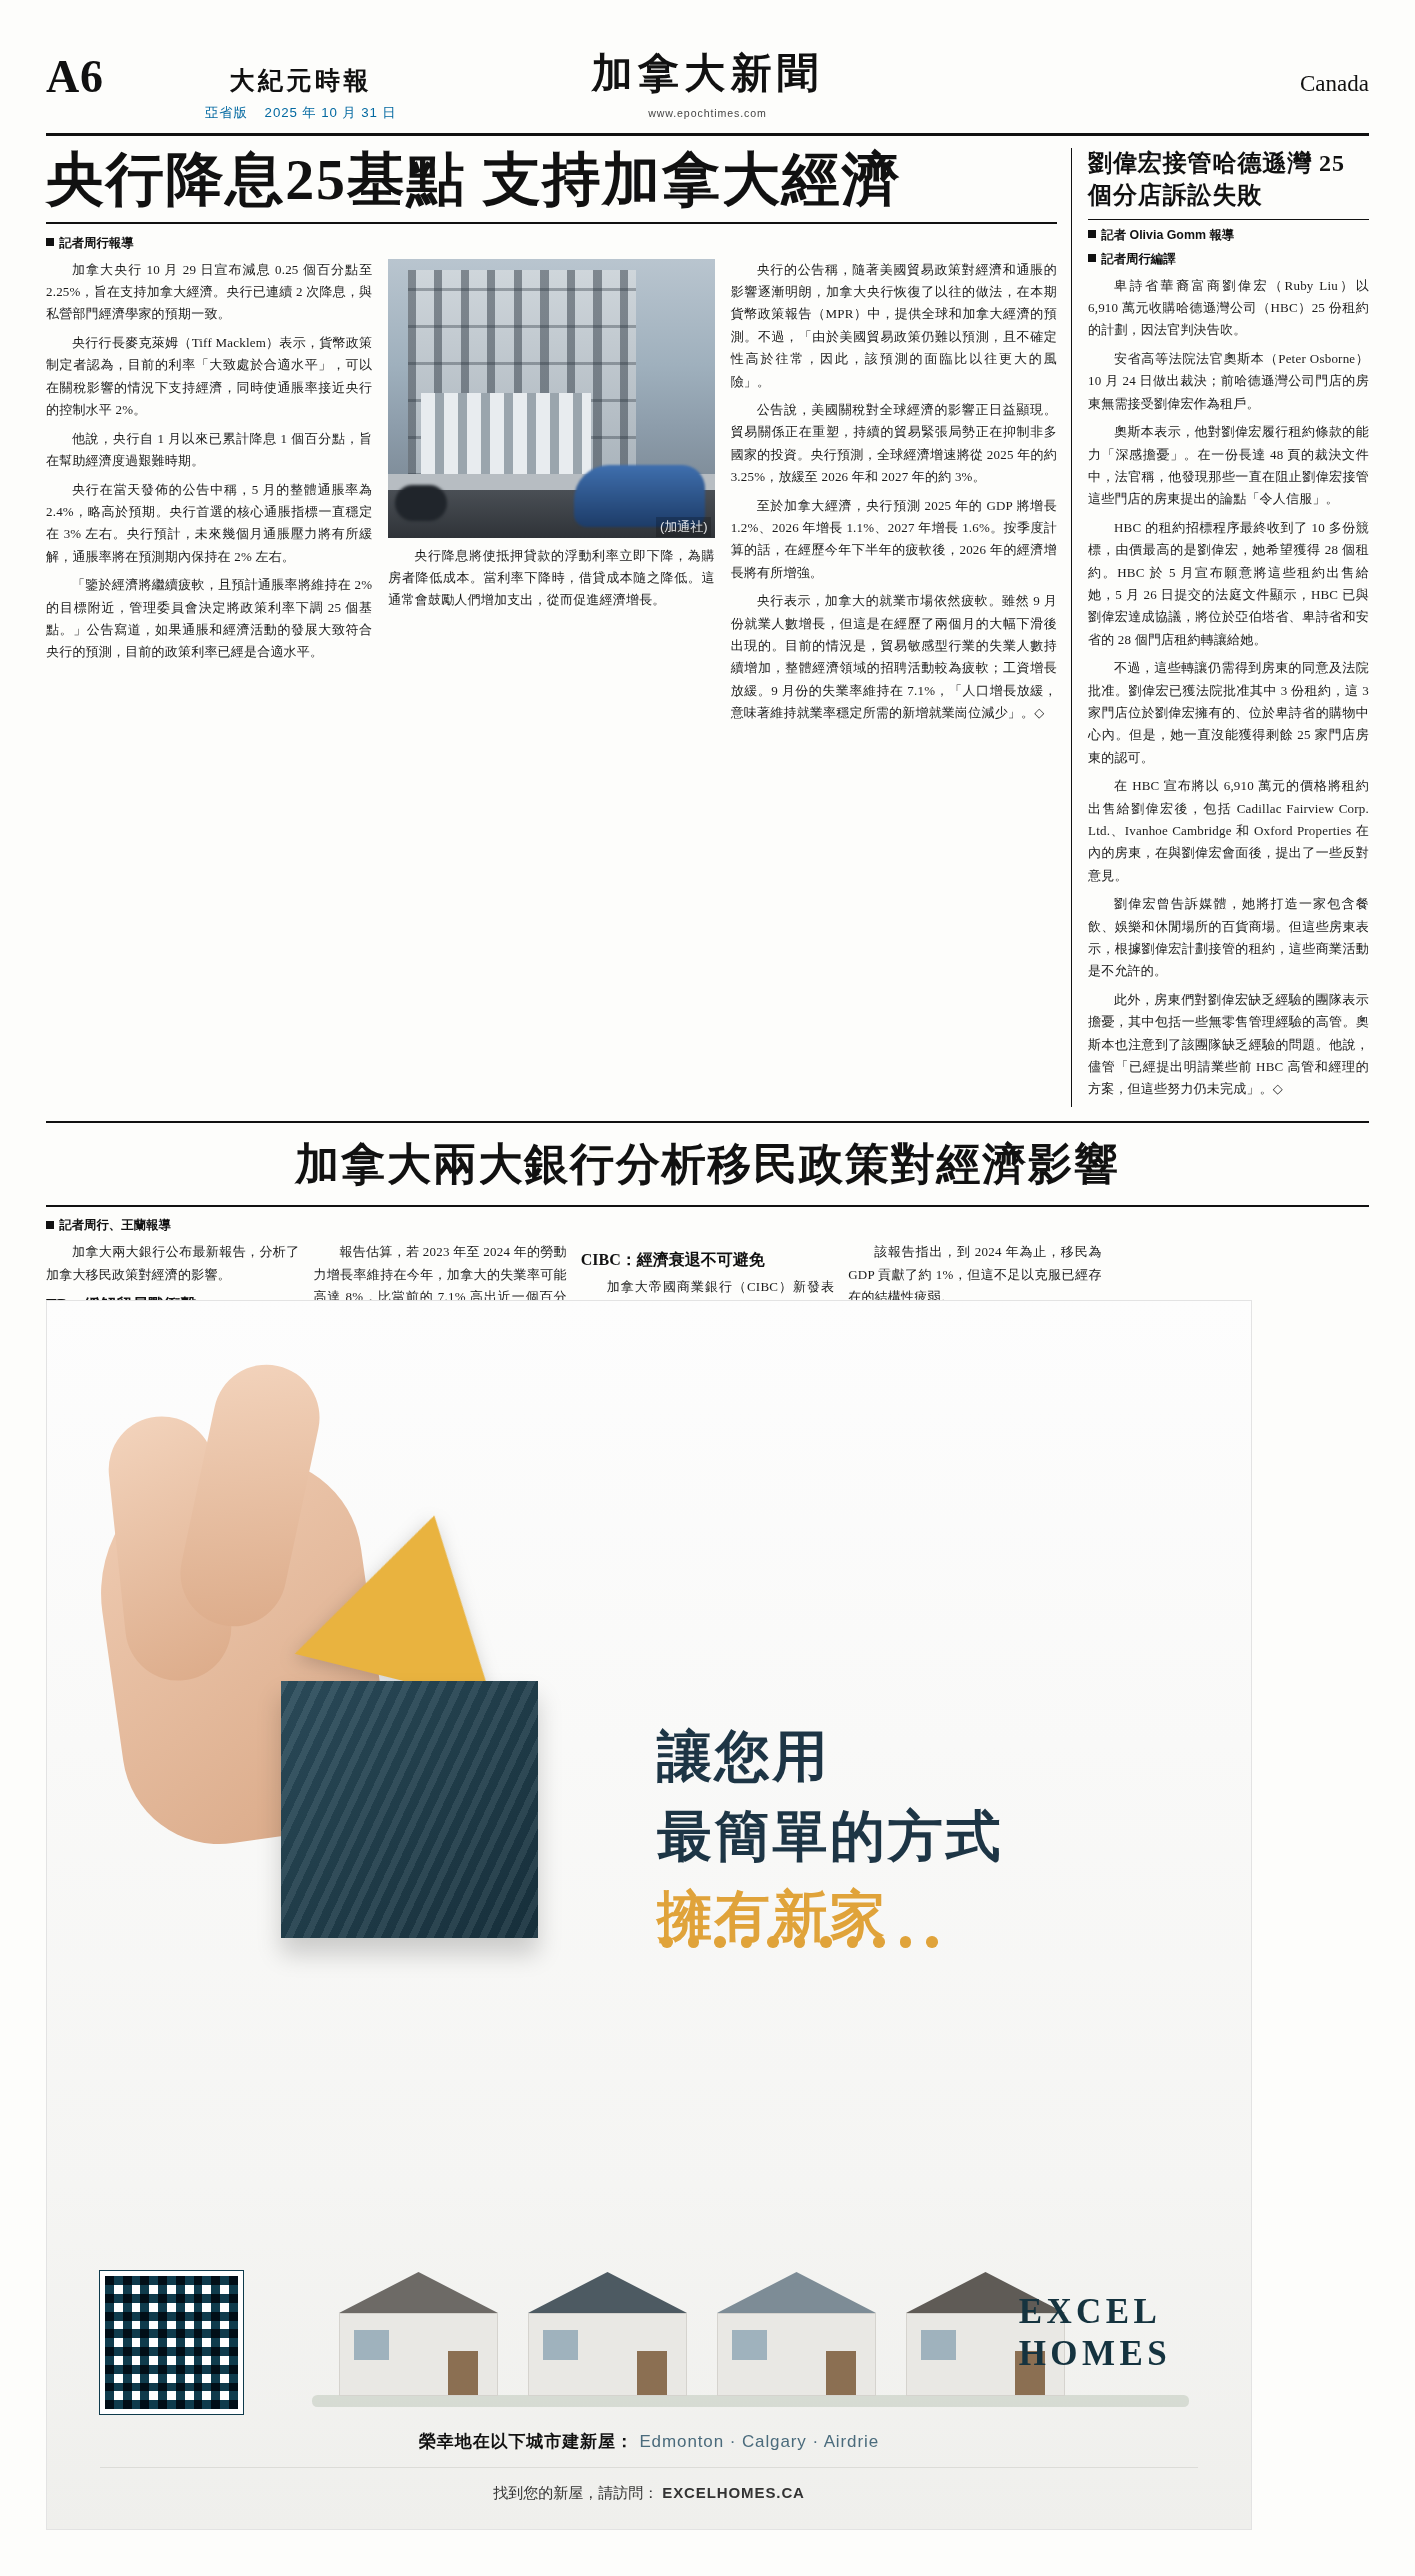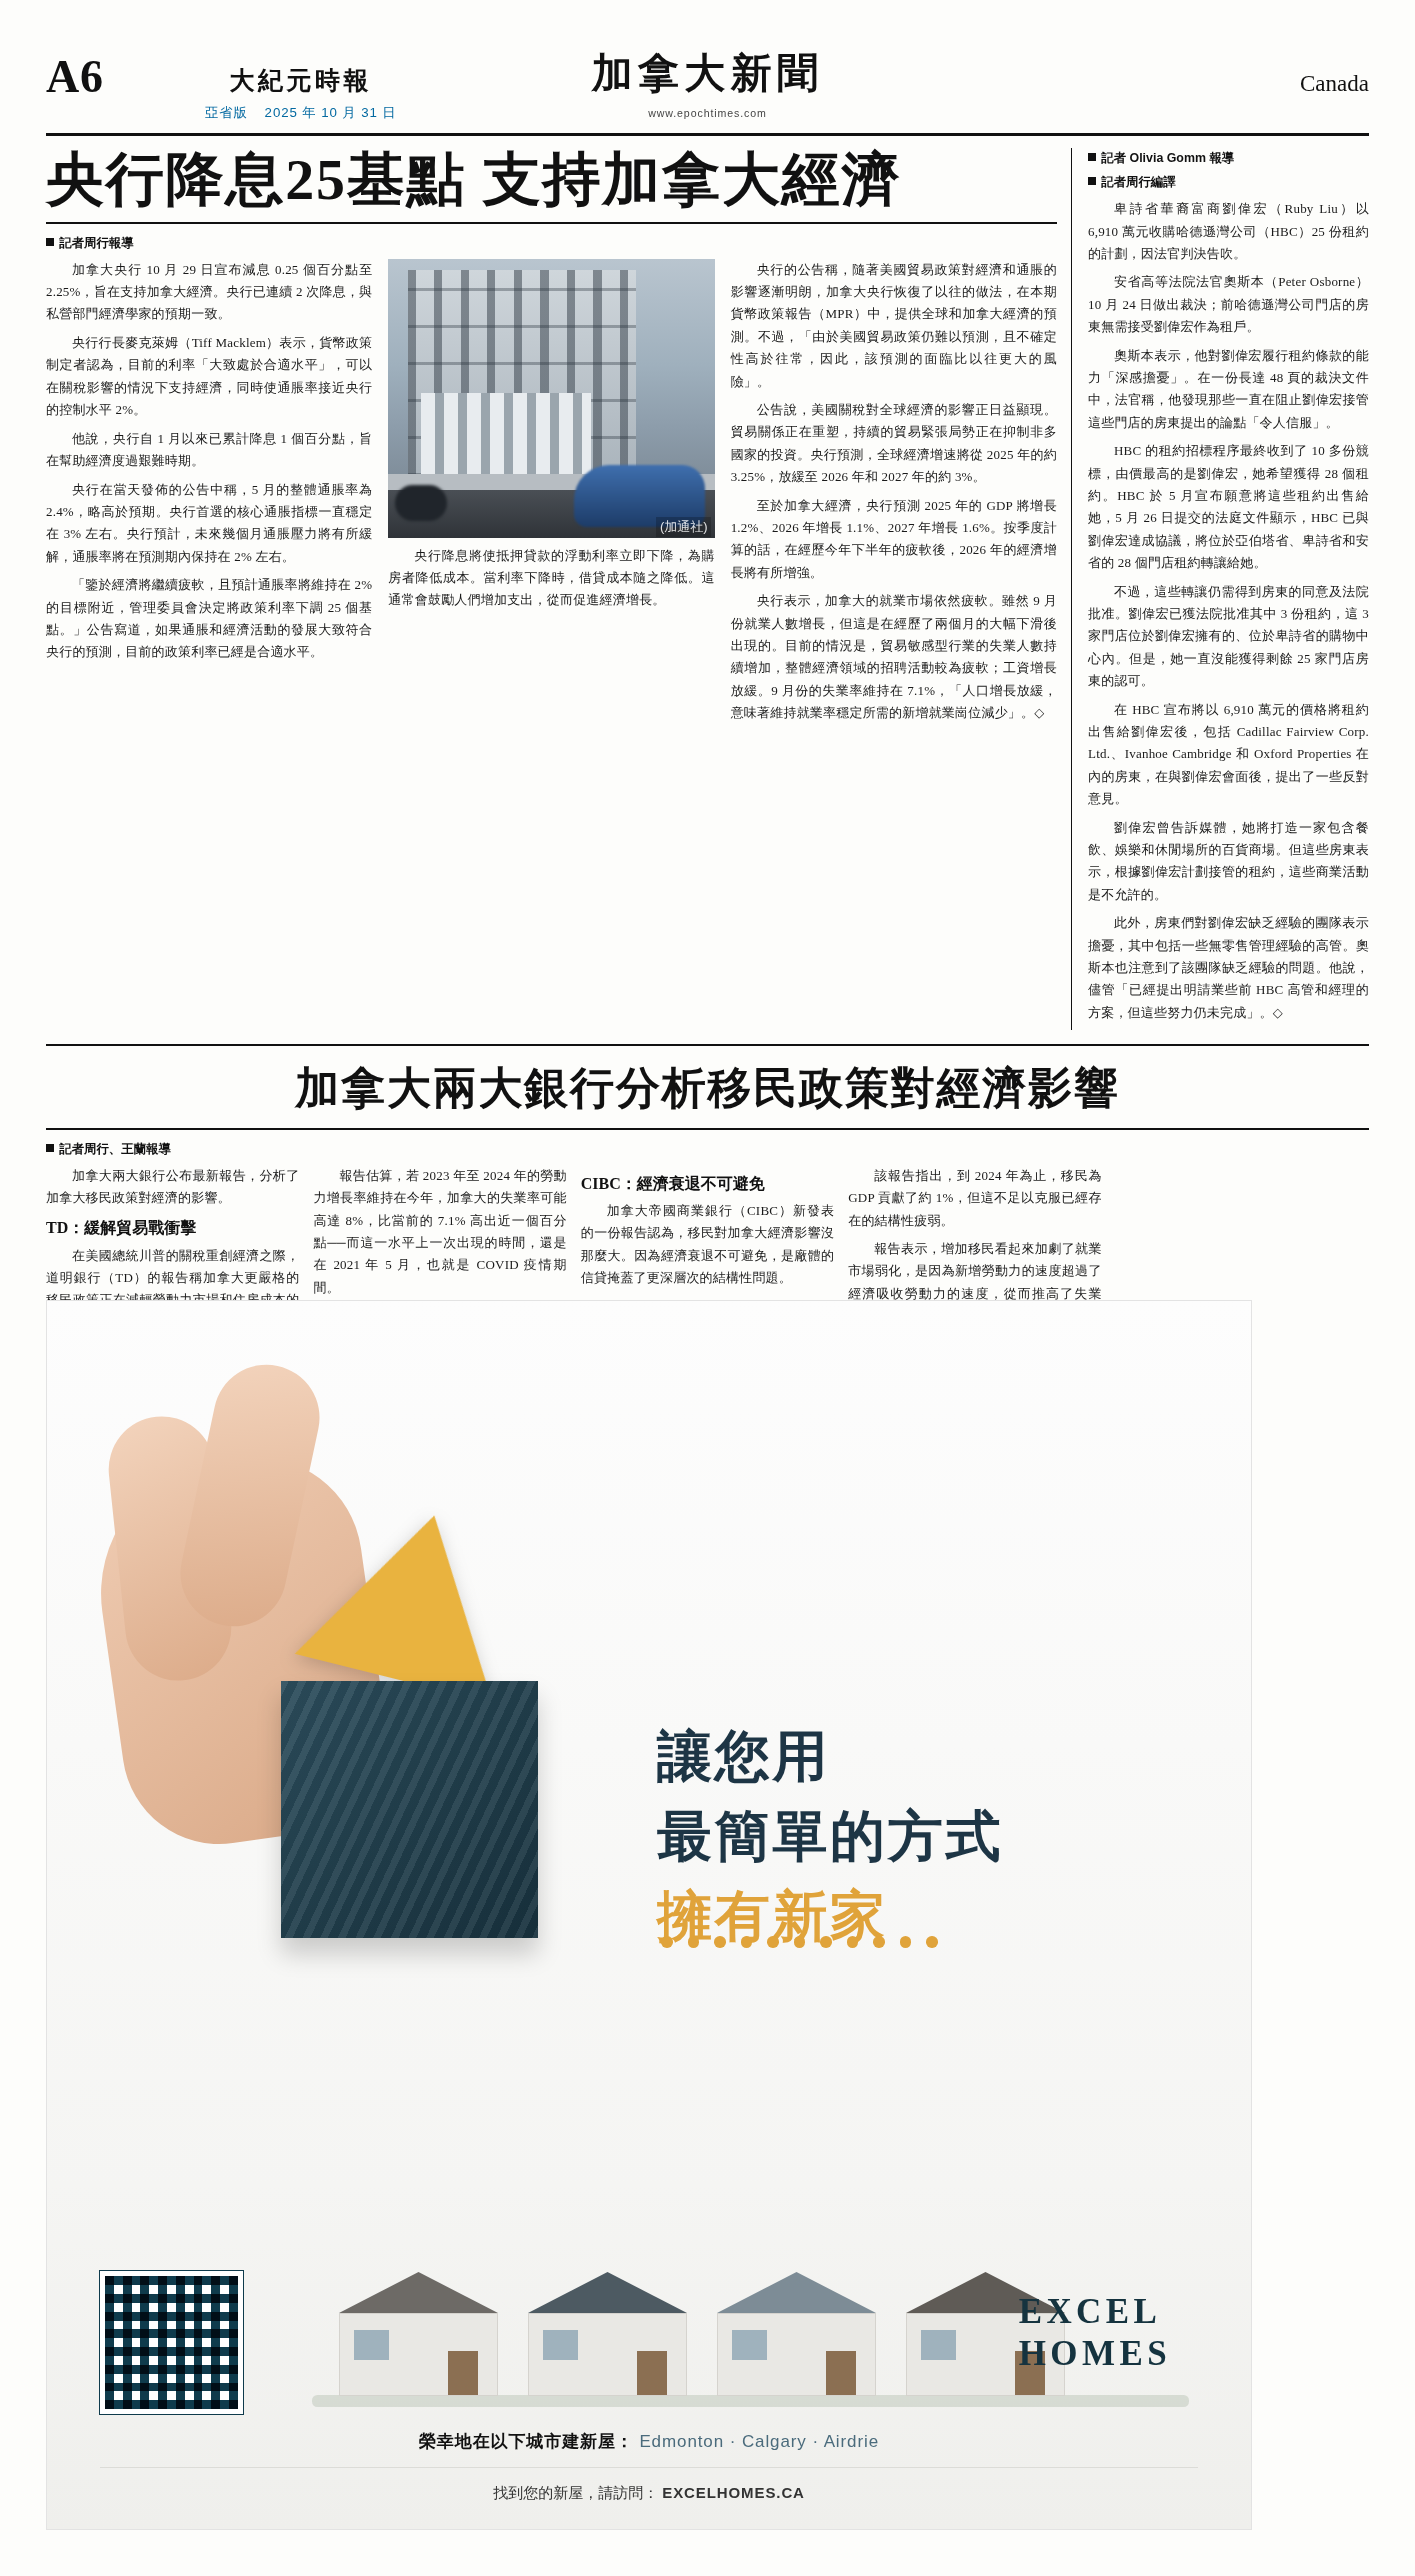--- a/index.html
+++ b/index.html
@@ -175,20 +175,21 @@
           <div class="col">
             <p class="art">央行的公告稱，隨著美國貿易政策對經濟和通脹的影響逐漸明朗，加拿大央行恢復了以往的做法，在本期貨幣政策報告（MPR）中，提供全球和加拿大經濟的預測。不過，「由於美國貿易政策仍難以預測，且不確定性高於往常，因此，該預測的面臨比以往更大的風險」。</p>
             <p class="art">公告說，美國關稅對全球經濟的影響正日益顯現。貿易關係正在重塑，持續的貿易緊張局勢正在抑制非多國家的投資。央行預測，全球經濟增速將從 2025 年的約 3.25%，放緩至 2026 年和 2027 年的約 3%。</p>
             <p class="art">至於加拿大經濟，央行預測 2025 年的 GDP 將增長 1.2%、2026 年增長 1.1%、2027 年增長 1.6%。按季度計算的話，在經歷今年下半年的疲軟後，2026 年的經濟增長將有所增強。</p>
             <p class="art">央行表示，加拿大的就業市場依然疲軟。雖然 9 月份就業人數增長，但這是在經歷了兩個月的大幅下滑後出現的。目前的情況是，貿易敏感型行業的失業人數持續增加，整體經濟領域的招聘活動較為疲軟；工資增長放緩。9 月份的失業率維持在 7.1%，「人口增長放緩，意味著維持就業率穩定所需的新增就業崗位減少」。◇</p>
           </div>
         </div>
       </div>
 
       <div class="top-right">
+        <div class="rt-head">劉偉宏接管哈德遜灣 25 個分店訴訟失敗</div>
         <div class="byline">
           <span class="sq"></span><span>記者 Olivia Gomm 報導</span>
         </div>
         <div class="byline">
           <span class="sq"></span><span>記者周行編譯</span>
         </div>
         <p class="art">卑詩省華裔富商劉偉宏（Ruby Liu）以 6,910 萬元收購哈德遜灣公司（HBC）25 份租約的計劃，因法官判決告吹。</p>
         <p class="art">安省高等法院法官奧斯本（Peter Osborne）10 月 24 日做出裁決；前哈德遜灣公司門店的房東無需接受劉偉宏作為租戶。</p>
         <p class="art">奧斯本表示，他對劉偉宏履行租約條款的能力「深感擔憂」。在一份長達 48 頁的裁決文件中，法官稱，他發現那些一直在阻止劉偉宏接管這些門店的房東提出的論點「令人信服」。</p>
         <p class="art">HBC 的租約招標程序最終收到了 10 多份競標，由價最高的是劉偉宏，她希望獲得 28 個租約。HBC 於 5 月宣布願意將這些租約出售給她，5 月 26 日提交的法庭文件顯示，HBC 已與劉偉宏達成協議，將位於亞伯塔省、卑詩省和安省的 28 個門店租約轉讓給她。</p>

